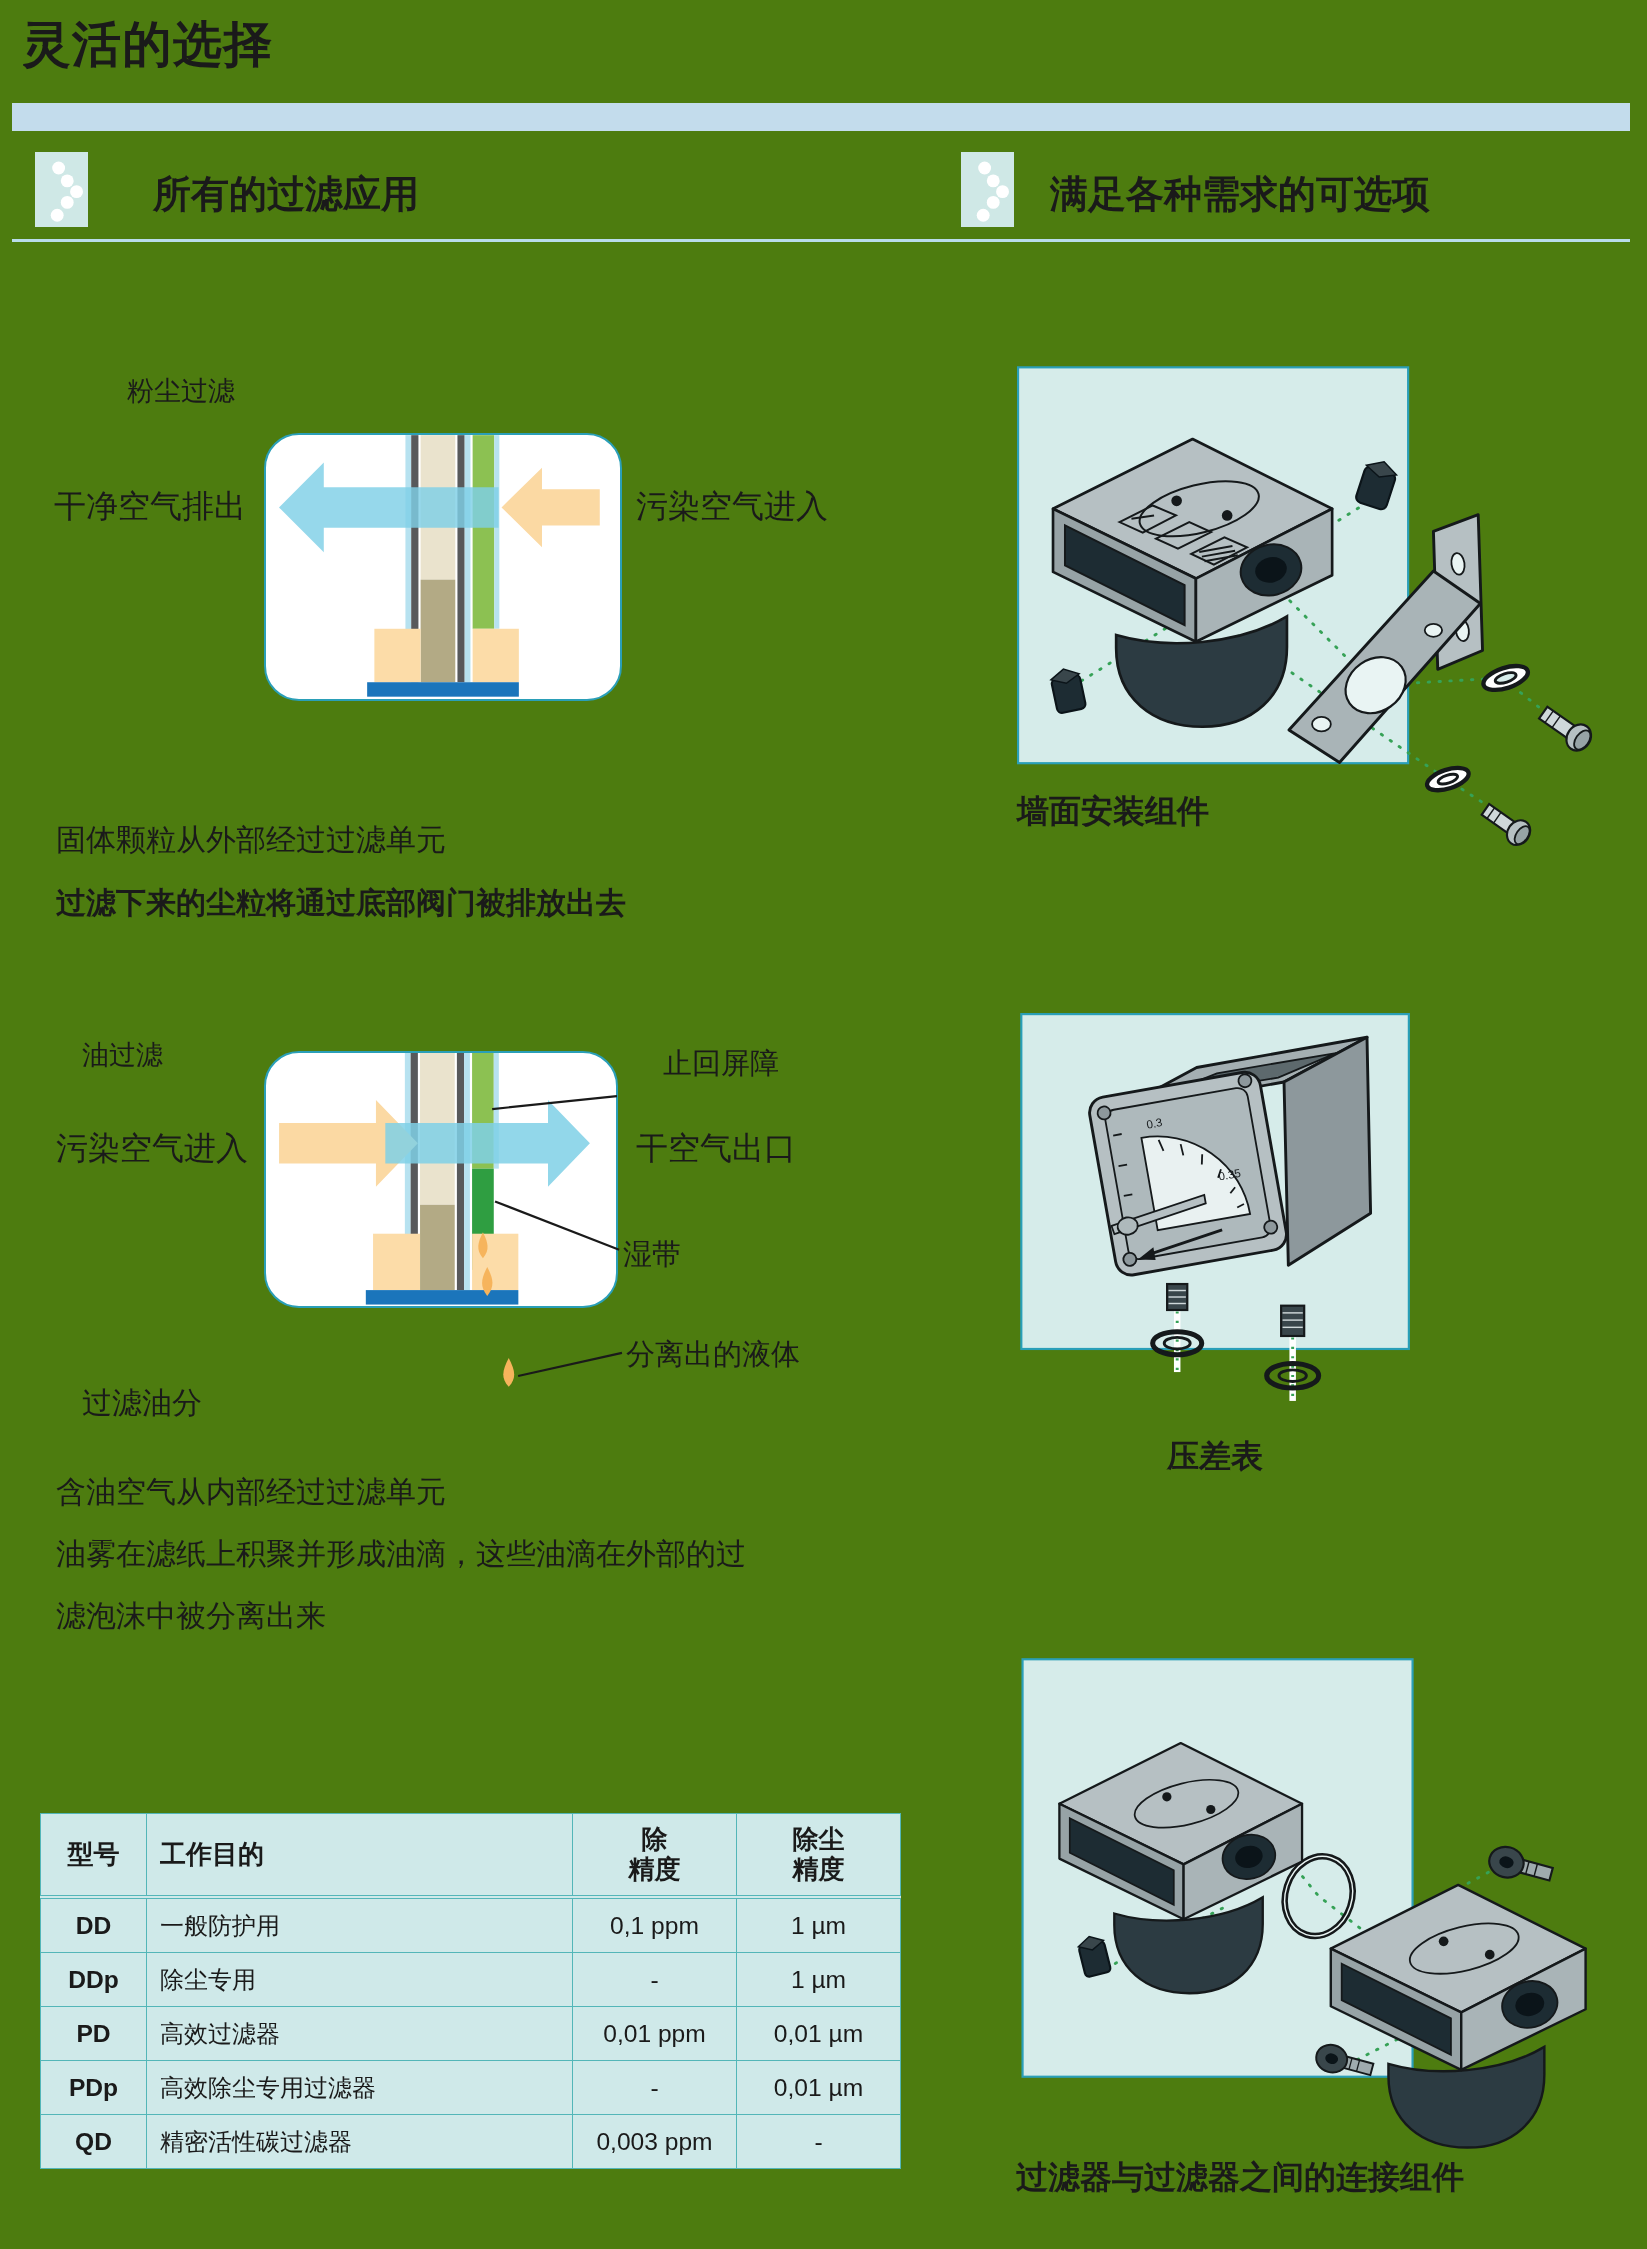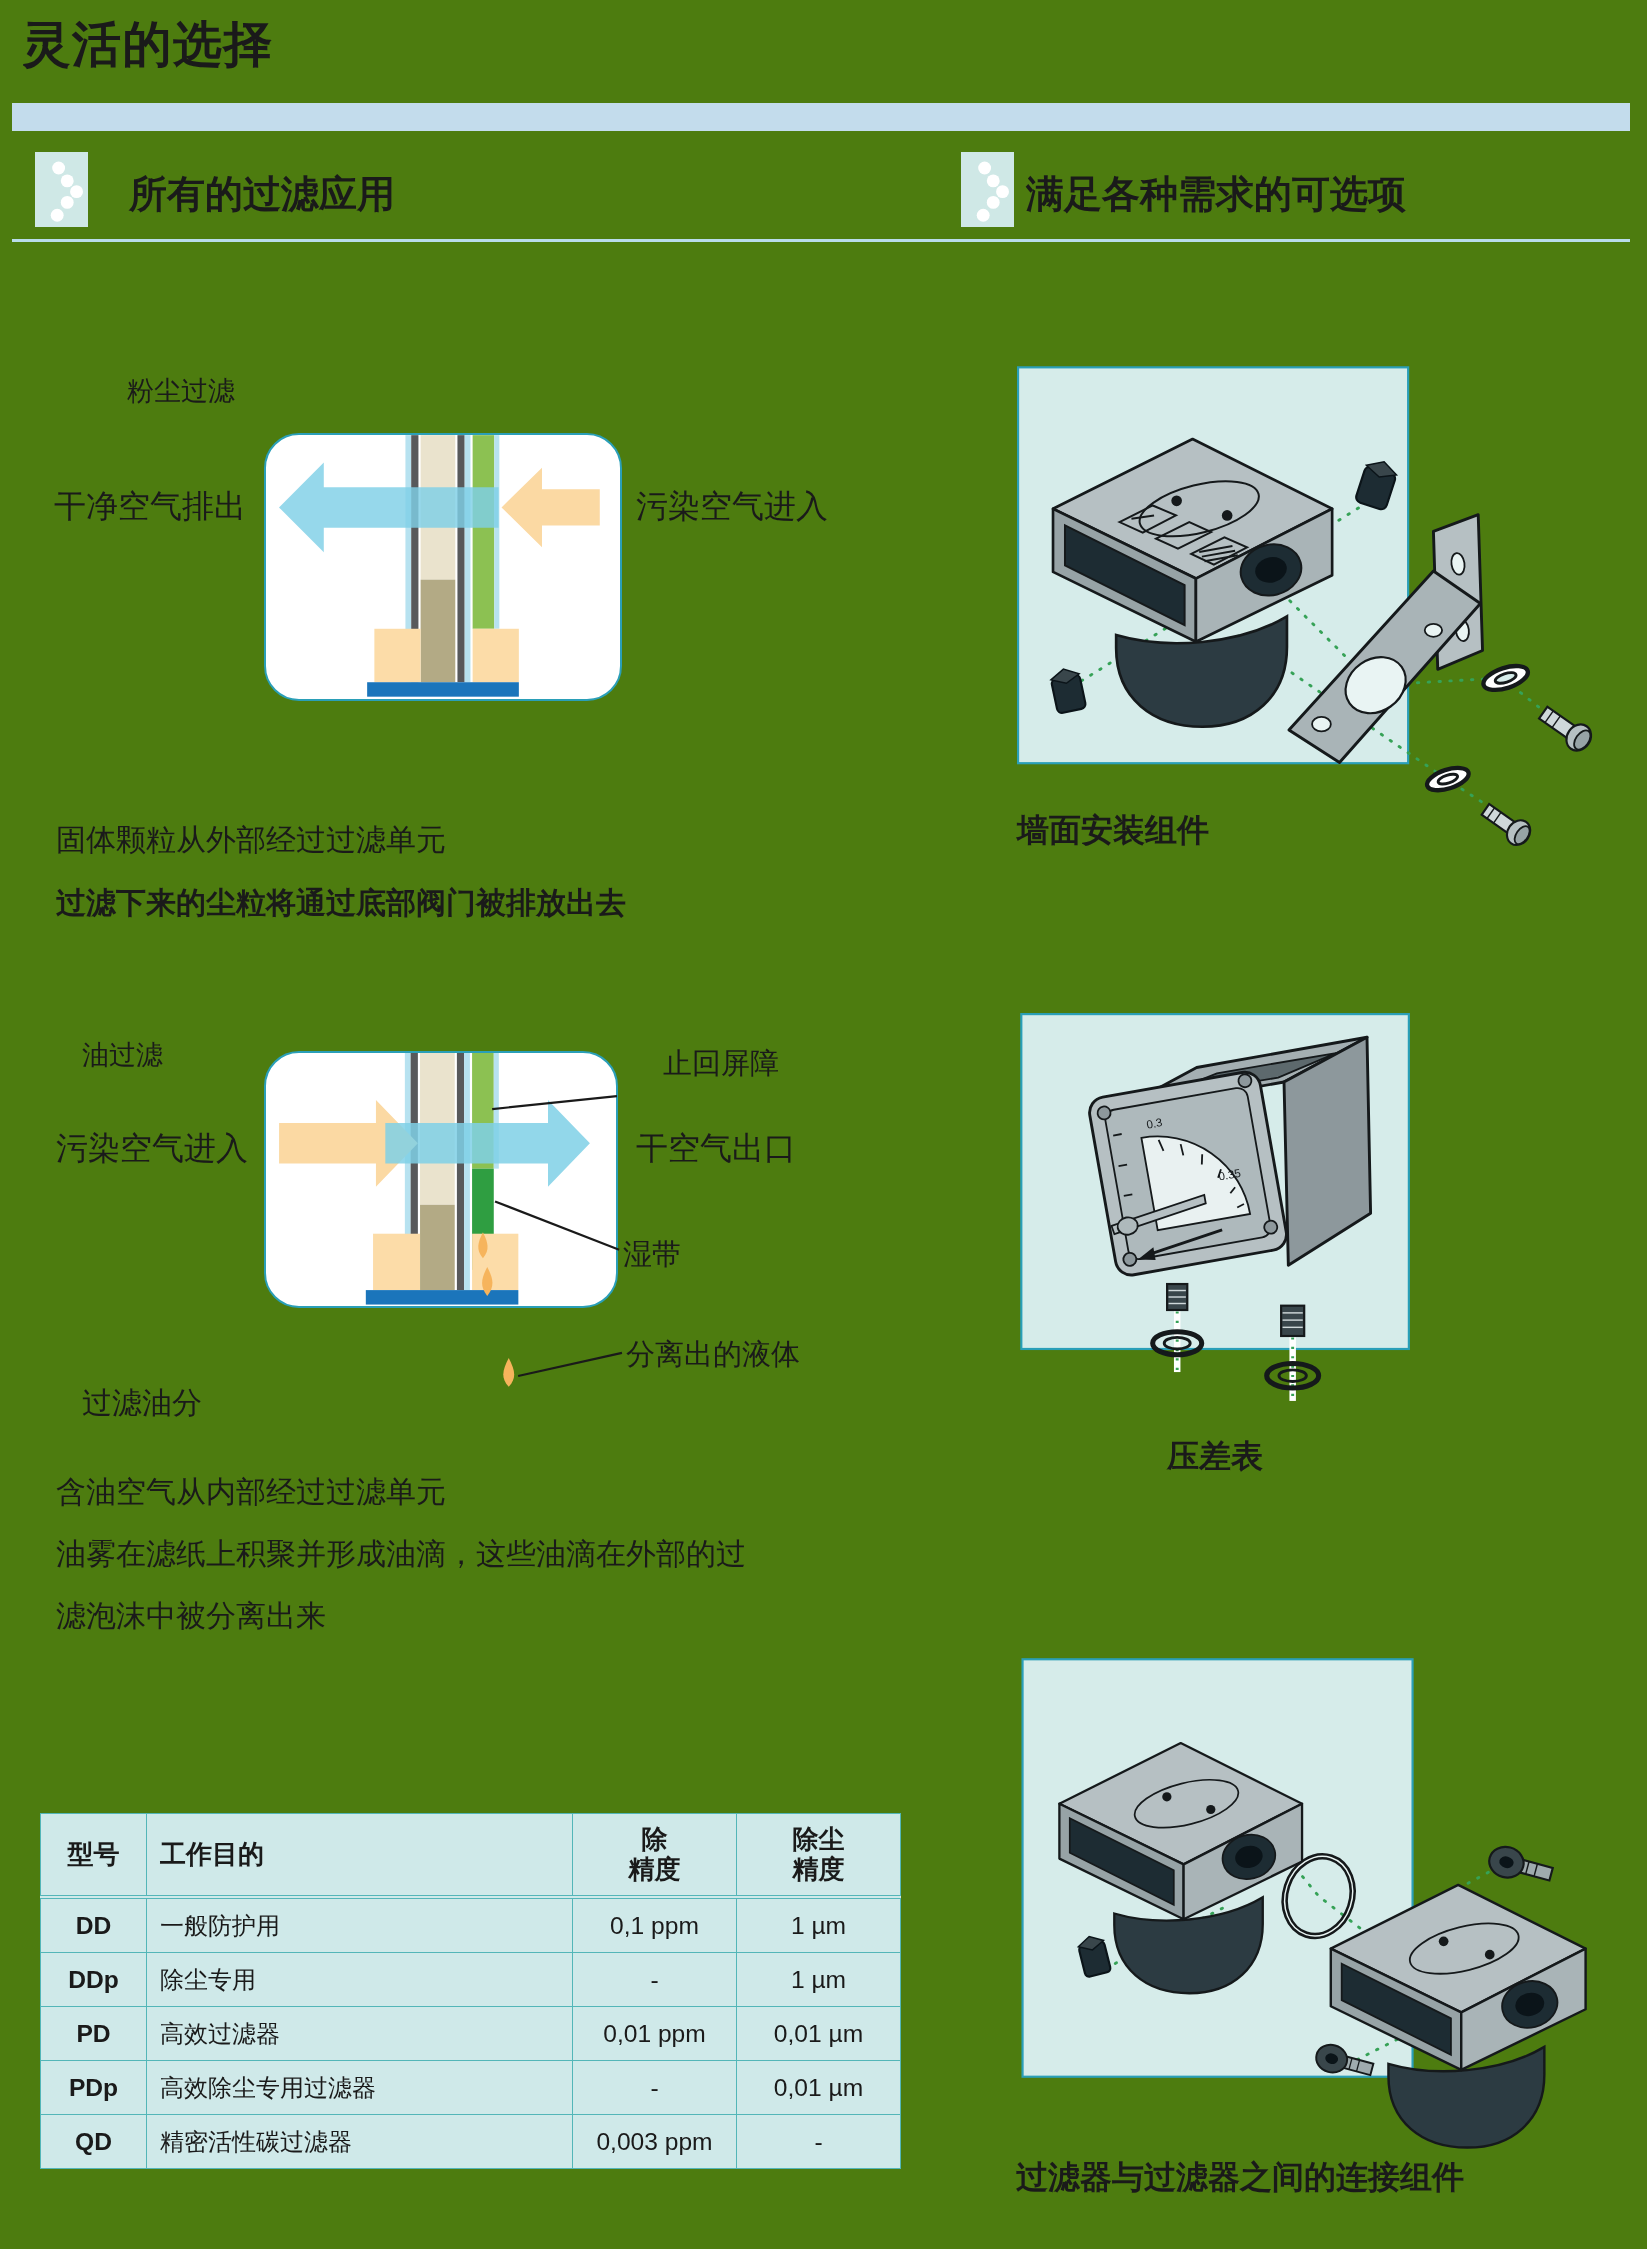--- a/index.html
+++ b/index.html
@@ -4,21 +4,21 @@
 <style>
   html,body{margin:0;padding:0;background:#ffffff;}
   .page{
     position:relative;width:1648px;height:2250px;background:#4d7c0f;overflow:hidden;
     font-family:"Liberation Sans", sans-serif;color:#1a1a1a;padding-left:26px;
   }
   .abs{position:absolute;}
   .page-title{font-size:49px;font-weight:bold;letter-spacing:1.4px;}
   .banner{background:#c3dcec;}
   .dots-square{background:#cfe8e6;}
-  .section-header{font-size:38px;font-weight:bold;white-space:nowrap;}
+  .section-header{font-size:38px;font-weight:bold;white-space:nowrap;margin-left:24px;}
   .divider{background:#b9dcea;}
   .diagram-label{font-size:27px;white-space:nowrap;}
   .arrow-label{font-size:32px;white-space:nowrap;}
   .callout-label{font-size:29px;white-space:nowrap;}
   .body-line{font-size:30px;white-space:nowrap;}
   .caption{font-size:32px;font-weight:bold;white-space:nowrap;}
   .diagram-box{border:2.9px solid #2a9fb8;border-radius:35px;overflow:hidden;background:#ffffff;}
   .diagram-box svg{display:block;}
 
   
@@ -266,21 +266,21 @@
       <ellipse rx="14" ry="5.5" fill="#ffffff" stroke="#15191b" stroke-width="4"></ellipse>
     </g>
     <g transform="translate(672,640) rotate(35)">
       <rect x="0" y="-9" width="48" height="18" fill="#cfd8da" stroke="#15191b" stroke-width="3"></rect>
       <line x1="9" y1="-9" x2="9" y2="9" stroke="#15191b" stroke-width="2"></line>
       <line x1="20" y1="-9" x2="20" y2="9" stroke="#15191b" stroke-width="2"></line>
       <ellipse cx="56" cy="0" rx="15" ry="18" fill="#b6c0c3" stroke="#15191b" stroke-width="3"></ellipse>
       <ellipse cx="62" cy="0" rx="8" ry="14" fill="#97a3a6" stroke="#15191b" stroke-width="2.5"></ellipse>
     </g>
   </svg>
-  <div class="abs caption" style="left:1017px;top:809px;">墙面安装组件</div>
+  <div class="abs caption" style="left:1017px;top:790px;">墙面安装组件</div>
 
   <svg class="abs" style="left:1004px;top:975px;overflow:visible;" width="433" height="390" viewBox="0 0 600 540">
     <rect x="24" y="54" width="537" height="464" fill="#d6ecea" stroke="#2a9fb8" stroke-width="3"></rect>
     <g transform="translate(60,-10)">
 
       <polygon points="92,200 328,158 443,96 207,138" fill="#a4afb2" stroke="#15191b" stroke-width="4" stroke-linejoin="round"></polygon>
       <polygon points="150,180 320,152 400,118 235,146" fill="#5d696d" stroke="#15191b" stroke-width="2.5"></polygon>
       <polygon points="328,158 443,96 448,340 334,412" fill="#8d989c" stroke="#15191b" stroke-width="4" stroke-linejoin="round"></polygon>
 
       <g transform="rotate(-10 195 285)">

